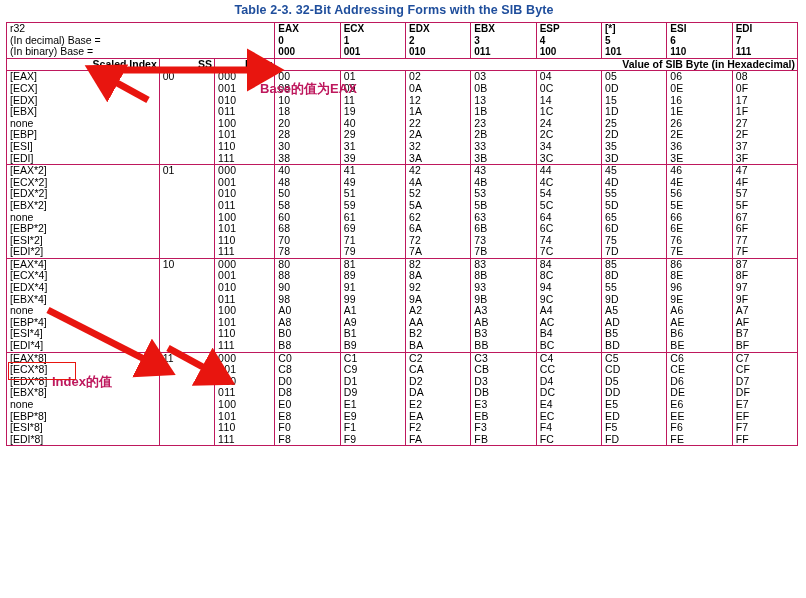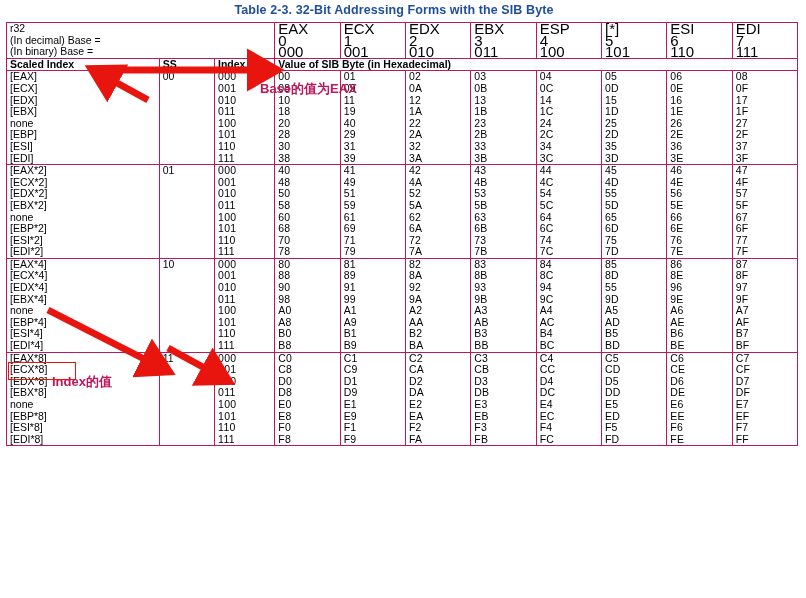--- a/index.html
+++ b/index.html
@@ -38,23 +38,23 @@
     vertical-align:top;
     padding:0 2px 0 3px;
     line-height:11.6px;
     height:auto;
   }
   .hdr-left{width:152px;}
   .hdr-ss{width:55px;}
   .hdr-index{width:60px;}
   .reg{width:65px;}
   .hdr-row td{padding-top:1px;padding-bottom:1px;}
-  .colhdr{font-size:15px;}
-  .subhdr td{font-weight:bold;text-align:left;padding-top:2px;padding-bottom:2px;}
-  .subhdr td.leftsub{text-align:left;}
+  .colhdr{font-size:10px;font-weight:bold;}
+  .subhdr td{font-weight:bold;text-align:right;padding-top:2px;padding-bottom:2px;}
+  .subhdr td.leftsub{text-align:right;}
   .valhdr{font-weight:bold;text-align:left;padding-left:58px;margin-top:24px;}
   .idxcell{letter-spacing:0.3px;}
   .datacell{letter-spacing:0.2px;}
 
   
   #overlay{position:absolute;top:0;left:0;width:806px;height:598px;pointer-events:none;}
   .anno-text{
     position:absolute;
     color:#be185d;
     font-weight:bold;

